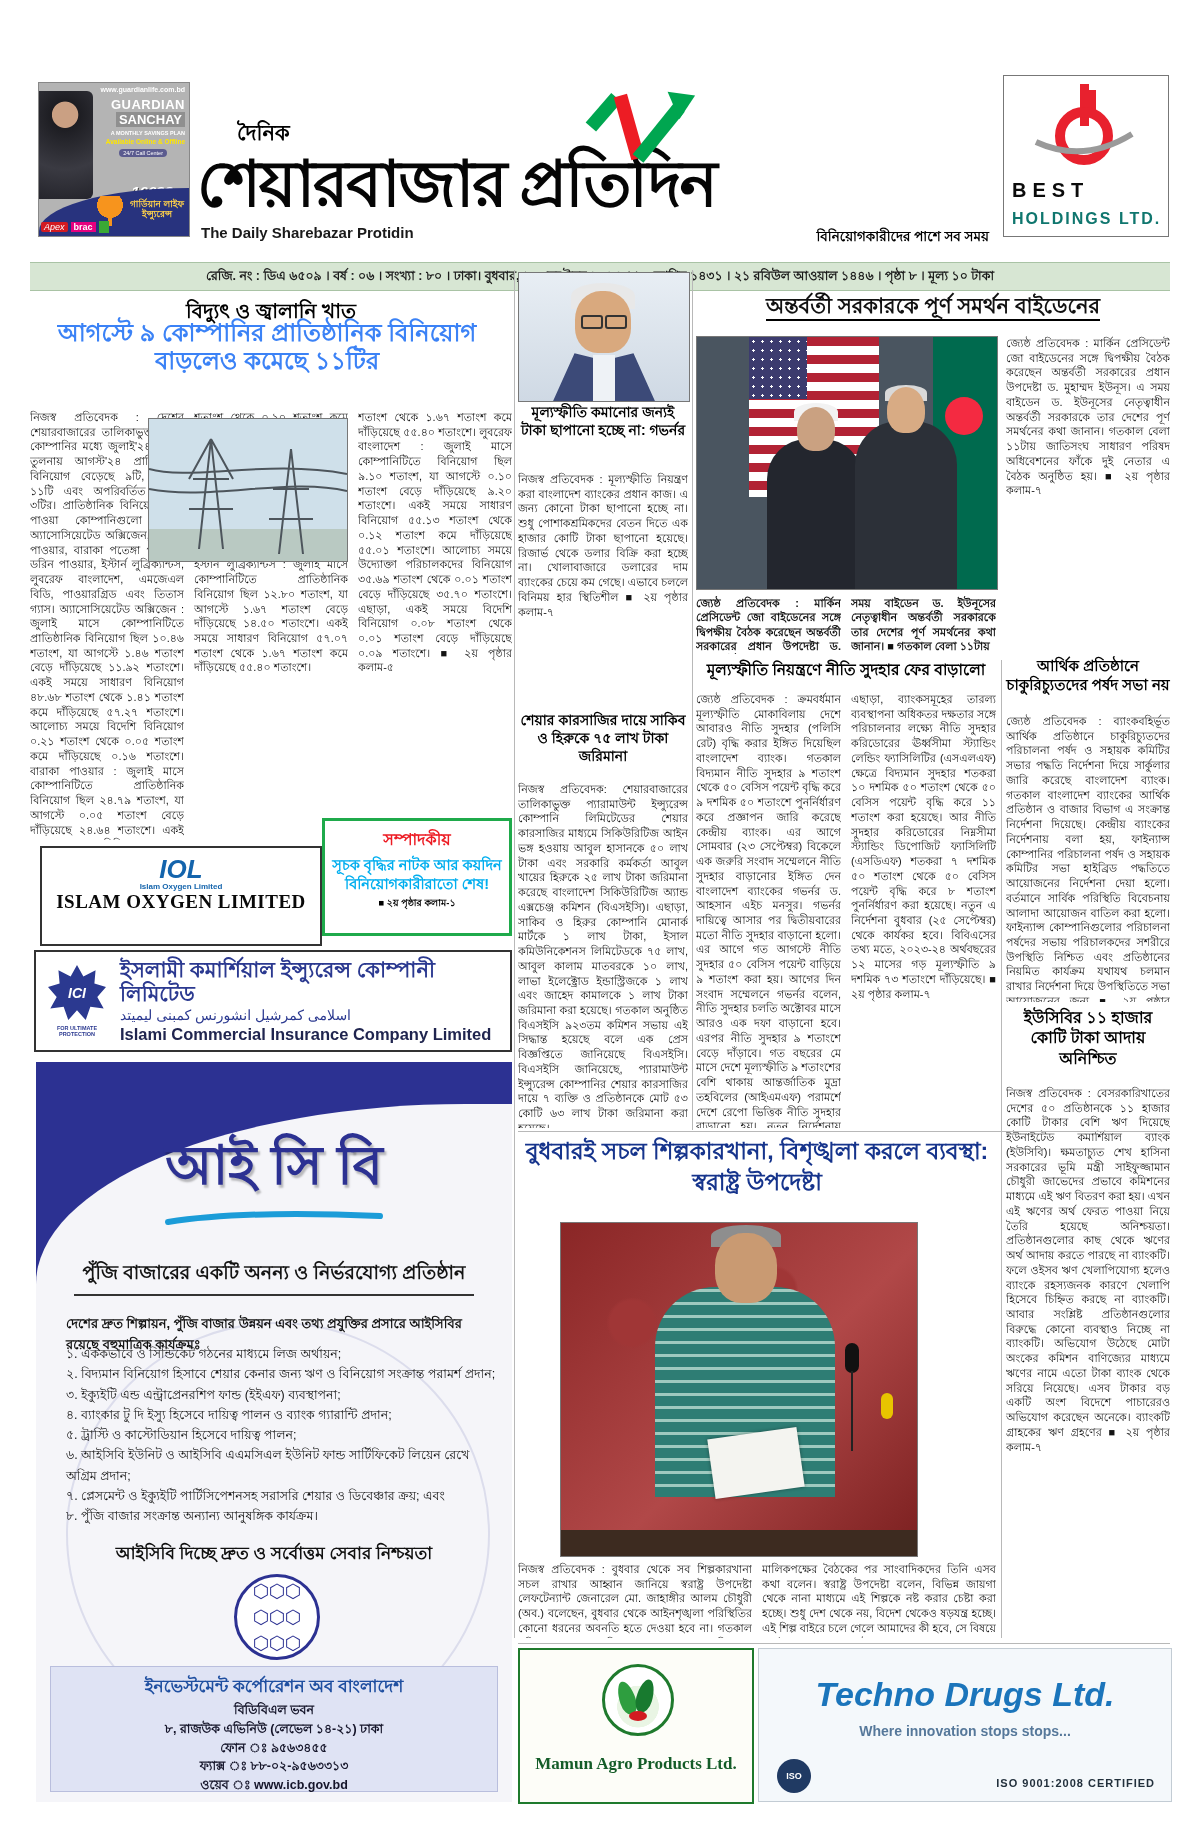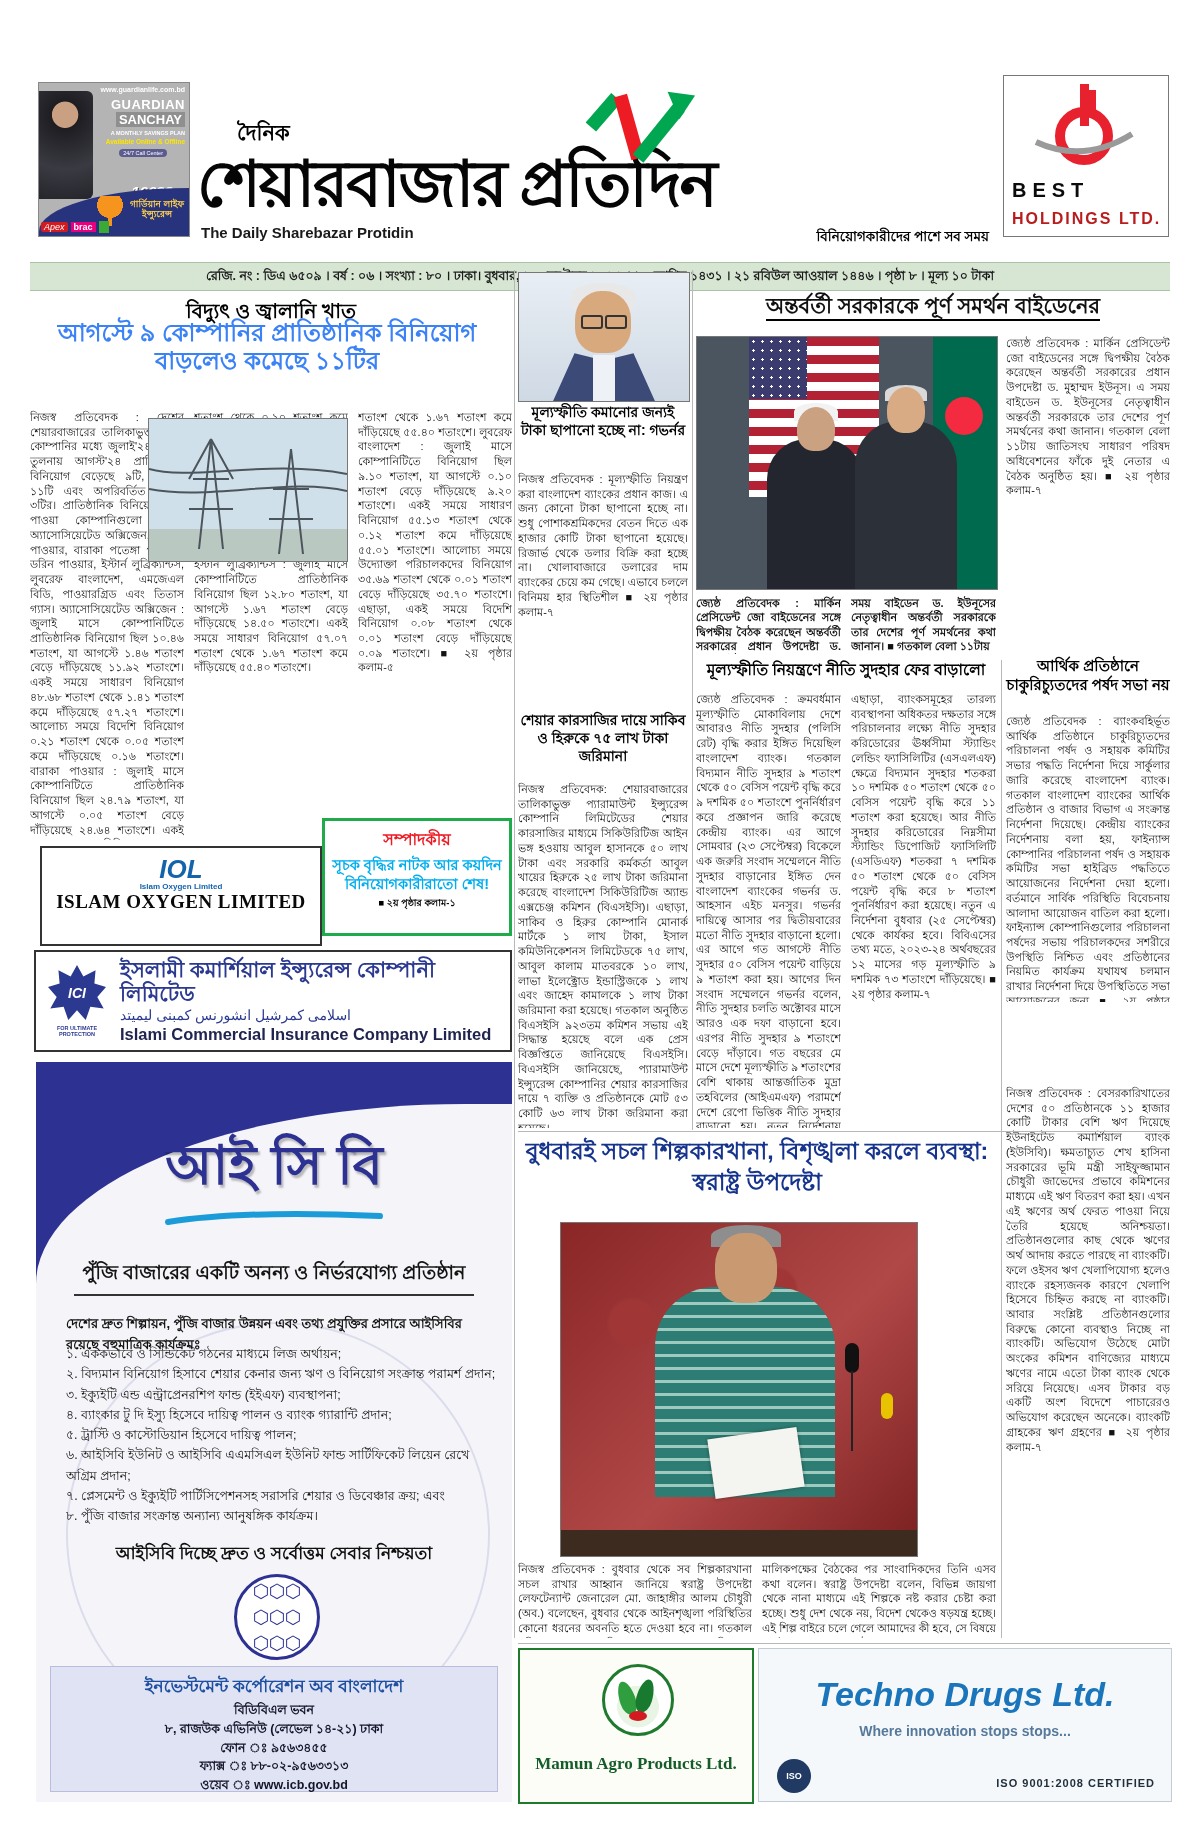--- a/index.html
+++ b/index.html
@@ -35,21 +35,21 @@
   .masthead{left:195px;top:95px;width:800px;height:165px;}
   .m-daily{position:absolute;left:42px;top:22px;font-size:21px;font-weight:bold;color:#000;}
   .m-title{position:absolute;left:2px;top:40px;width:796px;font-size:64px;font-weight:900;letter-spacing:-2px;color:#050505;white-space:nowrap;font-family:"Liberation Serif",serif;}
   .m-arrow{position:absolute;left:388px;top:-12px;width:118px;height:92px;}
   .m-sub{position:absolute;left:6px;top:129px;font-size:15px;color:#1a1a1a;font-weight:bold;}
   .m-tag{position:absolute;right:6px;top:131px;font-size:13.5px;color:#000;font-weight:bold;}
 
   .best{left:1003px;top:75px;width:164px;height:160px;border:1.5px solid #777;background:#fff;}
   .best svg{position:absolute;left:30px;top:4px;}
   .best-l1{position:absolute;left:8px;bottom:34px;font-size:20px;font-weight:bold;letter-spacing:6px;color:#0b0b0b;text-align:right;}
-  .best-l2{position:absolute;left:8px;bottom:8px;font-size:16px;font-weight:bold;letter-spacing:2px;color:#b91c1c;}
+  .best-l2{position:absolute;left:8px;bottom:8px;font-size:16px;font-weight:bold;letter-spacing:2px;color:#0f766e;}
 
   .dateline{left:30px;top:262px;width:1140px;height:27px;background:#d7e6d3;border-top:1px solid #a9c3a5;border-bottom:1px solid #a9c3a5;
             font-size:12.5px;font-weight:bold;color:#1c1c1c;text-align:center;line-height:26px;overflow:hidden;}
 
   
   .kicker{left:30px;top:296px;width:482px;font-size:20px;font-weight:bold;color:#000;}
   .lead-h{left:26px;top:319px;width:482px;font-size:24px;line-height:1.17;font-weight:800;color:#3b82f6;}
   .lead-body{left:30px;top:410px;width:482px;height:430px;}
   .pylon{left:148px;top:418px;width:198px;height:142px;border:1px solid #8a8a8a;background:#cfe0ea;}
   .edit-box{left:322px;top:818px;width:190px;height:118px;border:3px solid #1faa4b;background:#fff;padding-top:6px;box-sizing:border-box;}
@@ -310,20 +310,21 @@
   </div>
 
   <div class="abs h-md center policy-h">মূল্যস্ফীতি নিয়ন্ত্রণে নীতি সুদহার ফের বাড়ালো</div>
   <div class="abs cols" style="left:696px;top:692px;width:300px;height:436px;">
     <div class="body-txt">জ্যেষ্ঠ প্রতিবেদক : ক্রমবর্ধমান মূল্যস্ফীতি মোকাবিলায় দেশে আবারও নীতি সুদহার (পলিসি রেট) বৃদ্ধি করার ইঙ্গিত দিয়েছিল বাংলাদেশ ব্যাংক। গতকাল বিদ্যমান নীতি সুদহার ৯ শতাংশ থেকে ৫০ বেসিস পয়েন্ট বৃদ্ধি করে ৯ দশমিক ৫০ শতাংশে পুনর্নির্ধারণ করে প্রজ্ঞাপন জারি করেছে কেন্দ্রীয় ব্যাংক। এর আগে সোমবার (২৩ সেপ্টেম্বর) বিকেলে এক জরুরি সংবাদ সম্মেলনে নীতি সুদহার বাড়ানোর ইঙ্গিত দেন বাংলাদেশ ব্যাংকের গভর্নর ড. আহসান এইচ মনসুর। গভর্নর দায়িত্বে আসার পর দ্বিতীয়বারের মতো নীতি সুদহার বাড়ানো হলো। এর আগে গত আগস্টে নীতি সুদহার ৫০ বেসিস পয়েন্ট বাড়িয়ে ৯ শতাংশ করা হয়। আগের দিন সংবাদ সম্মেলনে গভর্নর বলেন, নীতি সুদহার চলতি অক্টোবর মাসে আরও এক দফা বাড়ানো হবে। এরপর নীতি সুদহার ৯ শতাংশে বেড়ে দাঁড়াবে। গত বছরের মে মাসে দেশে মূল্যস্ফীতি ৯ শতাংশের বেশি থাকায় আন্তর্জাতিক মুদ্রা তহবিলের (আইএমএফ) পরামর্শে দেশে রেপো ভিত্তিক নীতি সুদহার বাড়ানো হয়। নতুন নির্দেশনায় বাংলাদেশ ব্যাংক জানিয়েছে, ব্যাংক কর্তৃক অনুসৃত সংকোচনমূলক পদক্ষেপ অব্যাহত রাখার সিদ্ধান্তের পরিপ্রেক্ষিতে ওভারনাইট রেপো নীতি সুদহার বিদ্যমান ৯ শতাংশ থেকে ৫০ বেসিস পয়েন্ট বৃদ্ধি করে ৯ দশমিক ৫০ শতাংশে পুনর্নির্ধারণ করা হলো।</div>
     <div class="body-txt">এছাড়া, ব্যাংকসমূহের তারল্য ব্যবস্থাপনা অধিকতর দক্ষতার সঙ্গে পরিচালনার লক্ষ্যে নীতি সুদহার করিডোরের ঊর্ধ্বসীমা স্ট্যান্ডিং লেন্ডিং ফ্যাসিলিটির (এসএলএফ) ক্ষেত্রে বিদ্যমান সুদহার শতকরা ১০ দশমিক ৫০ শতাংশ থেকে ৫০ বেসিস পয়েন্ট বৃদ্ধি করে ১১ শতাংশ করা হয়েছে। আর নীতি সুদহার করিডোরের নিম্নসীমা স্ট্যান্ডিং ডিপোজিট ফ্যাসিলিটি (এসডিএফ) শতকরা ৭ দশমিক ৫০ শতাংশ থেকে ৫০ বেসিস পয়েন্ট বৃদ্ধি করে ৮ শতাংশ পুনর্নির্ধারণ করা হয়েছে। নতুন এ নির্দেশনা বুধবার (২৫ সেপ্টেম্বর) থেকে কার্যকর হবে। বিবিএসের তথ্য মতে, ২০২৩-২৪ অর্থবছরের ১২ মাসের গড় মূল্যস্ফীতি ৯ দশমিক ৭৩ শতাংশে দাঁড়িয়েছে। ■ ২য় পৃষ্ঠার কলাম-৭</div>
   </div>
 
   <div class="abs h-md center" style="left:1006px;top:656px;width:164px;font-size:15px;">আর্থিক প্রতিষ্ঠানে চাকুরিচ্যুতদের পর্ষদ সভা নয়</div>
   <div class="abs body-txt" style="left:1006px;top:714px;width:164px;height:288px;">জ্যেষ্ঠ প্রতিবেদক : ব্যাংকবহির্ভূত আর্থিক প্রতিষ্ঠানে চাকুরিচ্যুতদের পরিচালনা পর্ষদ ও সহায়ক কমিটির সভার পদ্ধতি নির্দেশনা দিয়ে সার্কুলার জারি করেছে বাংলাদেশ ব্যাংক। গতকাল বাংলাদেশ ব্যাংকের আর্থিক প্রতিষ্ঠান ও বাজার বিভাগ এ সংক্রান্ত নির্দেশনা দিয়েছে। কেন্দ্রীয় ব্যাংকের নির্দেশনায় বলা হয়, ফাইন্যান্স কোম্পানির পরিচালনা পর্ষদ ও সহায়ক কমিটির সভা হাইব্রিড পদ্ধতিতে আয়োজনের নির্দেশনা দেয়া হলো। বর্তমানে সার্বিক পরিস্থিতি বিবেচনায় আলাদা আয়োজন বাতিল করা হলো। ফাইন্যান্স কোম্পানিগুলোর পরিচালনা পর্ষদের সভায় পরিচালকদের সশরীরে উপস্থিতি নিশ্চিত এবং প্রতিষ্ঠানের নিয়মিত কার্যক্রম যথাযথ চলমান রাখার নির্দেশনা দিয়ে উপস্থিতিতে সভা আয়োজনের জন্য ■ ২য় পৃষ্ঠার কলাম-৭</div>
+  <div class="abs h-md center" style="left:1006px;top:1008px;width:164px;font-size:16px;">ইউসিবির ১১ হাজার কোটি টাকা আদায় অনিশ্চিত</div>
   <div class="abs body-txt" style="left:1006px;top:1086px;width:164px;height:550px;">নিজস্ব প্রতিবেদক : বেসরকারিখাতের দেশের ৫০ প্রতিষ্ঠানকে ১১ হাজার কোটি টাকার বেশি ঋণ দিয়েছে ইউনাইটেড কমার্শিয়াল ব্যাংক (ইউসিবি)। ক্ষমতাচ্যুত শেখ হাসিনা সরকারের ভূমি মন্ত্রী সাইফুজ্জামান চৌধুরী জাভেদের প্রভাবে কমিশনের মাধ্যমে এই ঋণ বিতরণ করা হয়। এখন এই ঋণের অর্থ ফেরত পাওয়া নিয়ে তৈরি হয়েছে অনিশ্চয়তা। প্রতিষ্ঠানগুলোর কাছ থেকে ঋণের অর্থ আদায় করতে পারছে না ব্যাংকটি। ফলে ওইসব ঋণ খেলাপিযোগ্য হলেও ব্যাংকে রহস্যজনক কারণে খেলাপি হিসেবে চিহ্নিত করছে না ব্যাংকটি। আবার সংশ্লিষ্ট প্রতিষ্ঠানগুলোর বিরুদ্ধে কোনো ব্যবস্থাও নিচ্ছে না ব্যাংকটি। অভিযোগ উঠেছে মোটা অংকের কমিশন বাণিজ্যের মাধ্যমে ঋণের নামে এতো টাকা ব্যাংক থেকে সরিয়ে নিয়েছে। এসব টাকার বড় একটি অংশ বিদেশে পাচারেরও অভিযোগ করেছেন অনেকে। ব্যাংকটি গ্রাহকের ঋণ গ্রহণের ■ ২য় পৃষ্ঠার কলাম-৭</div>
 
   <div class="abs blue-h center">বুধবারই সচল শিল্পকারখানা, বিশৃঙ্খলা করলে ব্যবস্থা: স্বরাষ্ট্র উপদেষ্টা</div>
   <div class="abs photo home-photo">
     <div class="hp-hair"></div>
       <div class="hp-person"></div>
       <div class="hp-head"></div>
     <div class="hp-paper"></div>
       <div class="hp-mic"></div>
       <div class="hp-mic2"></div>

